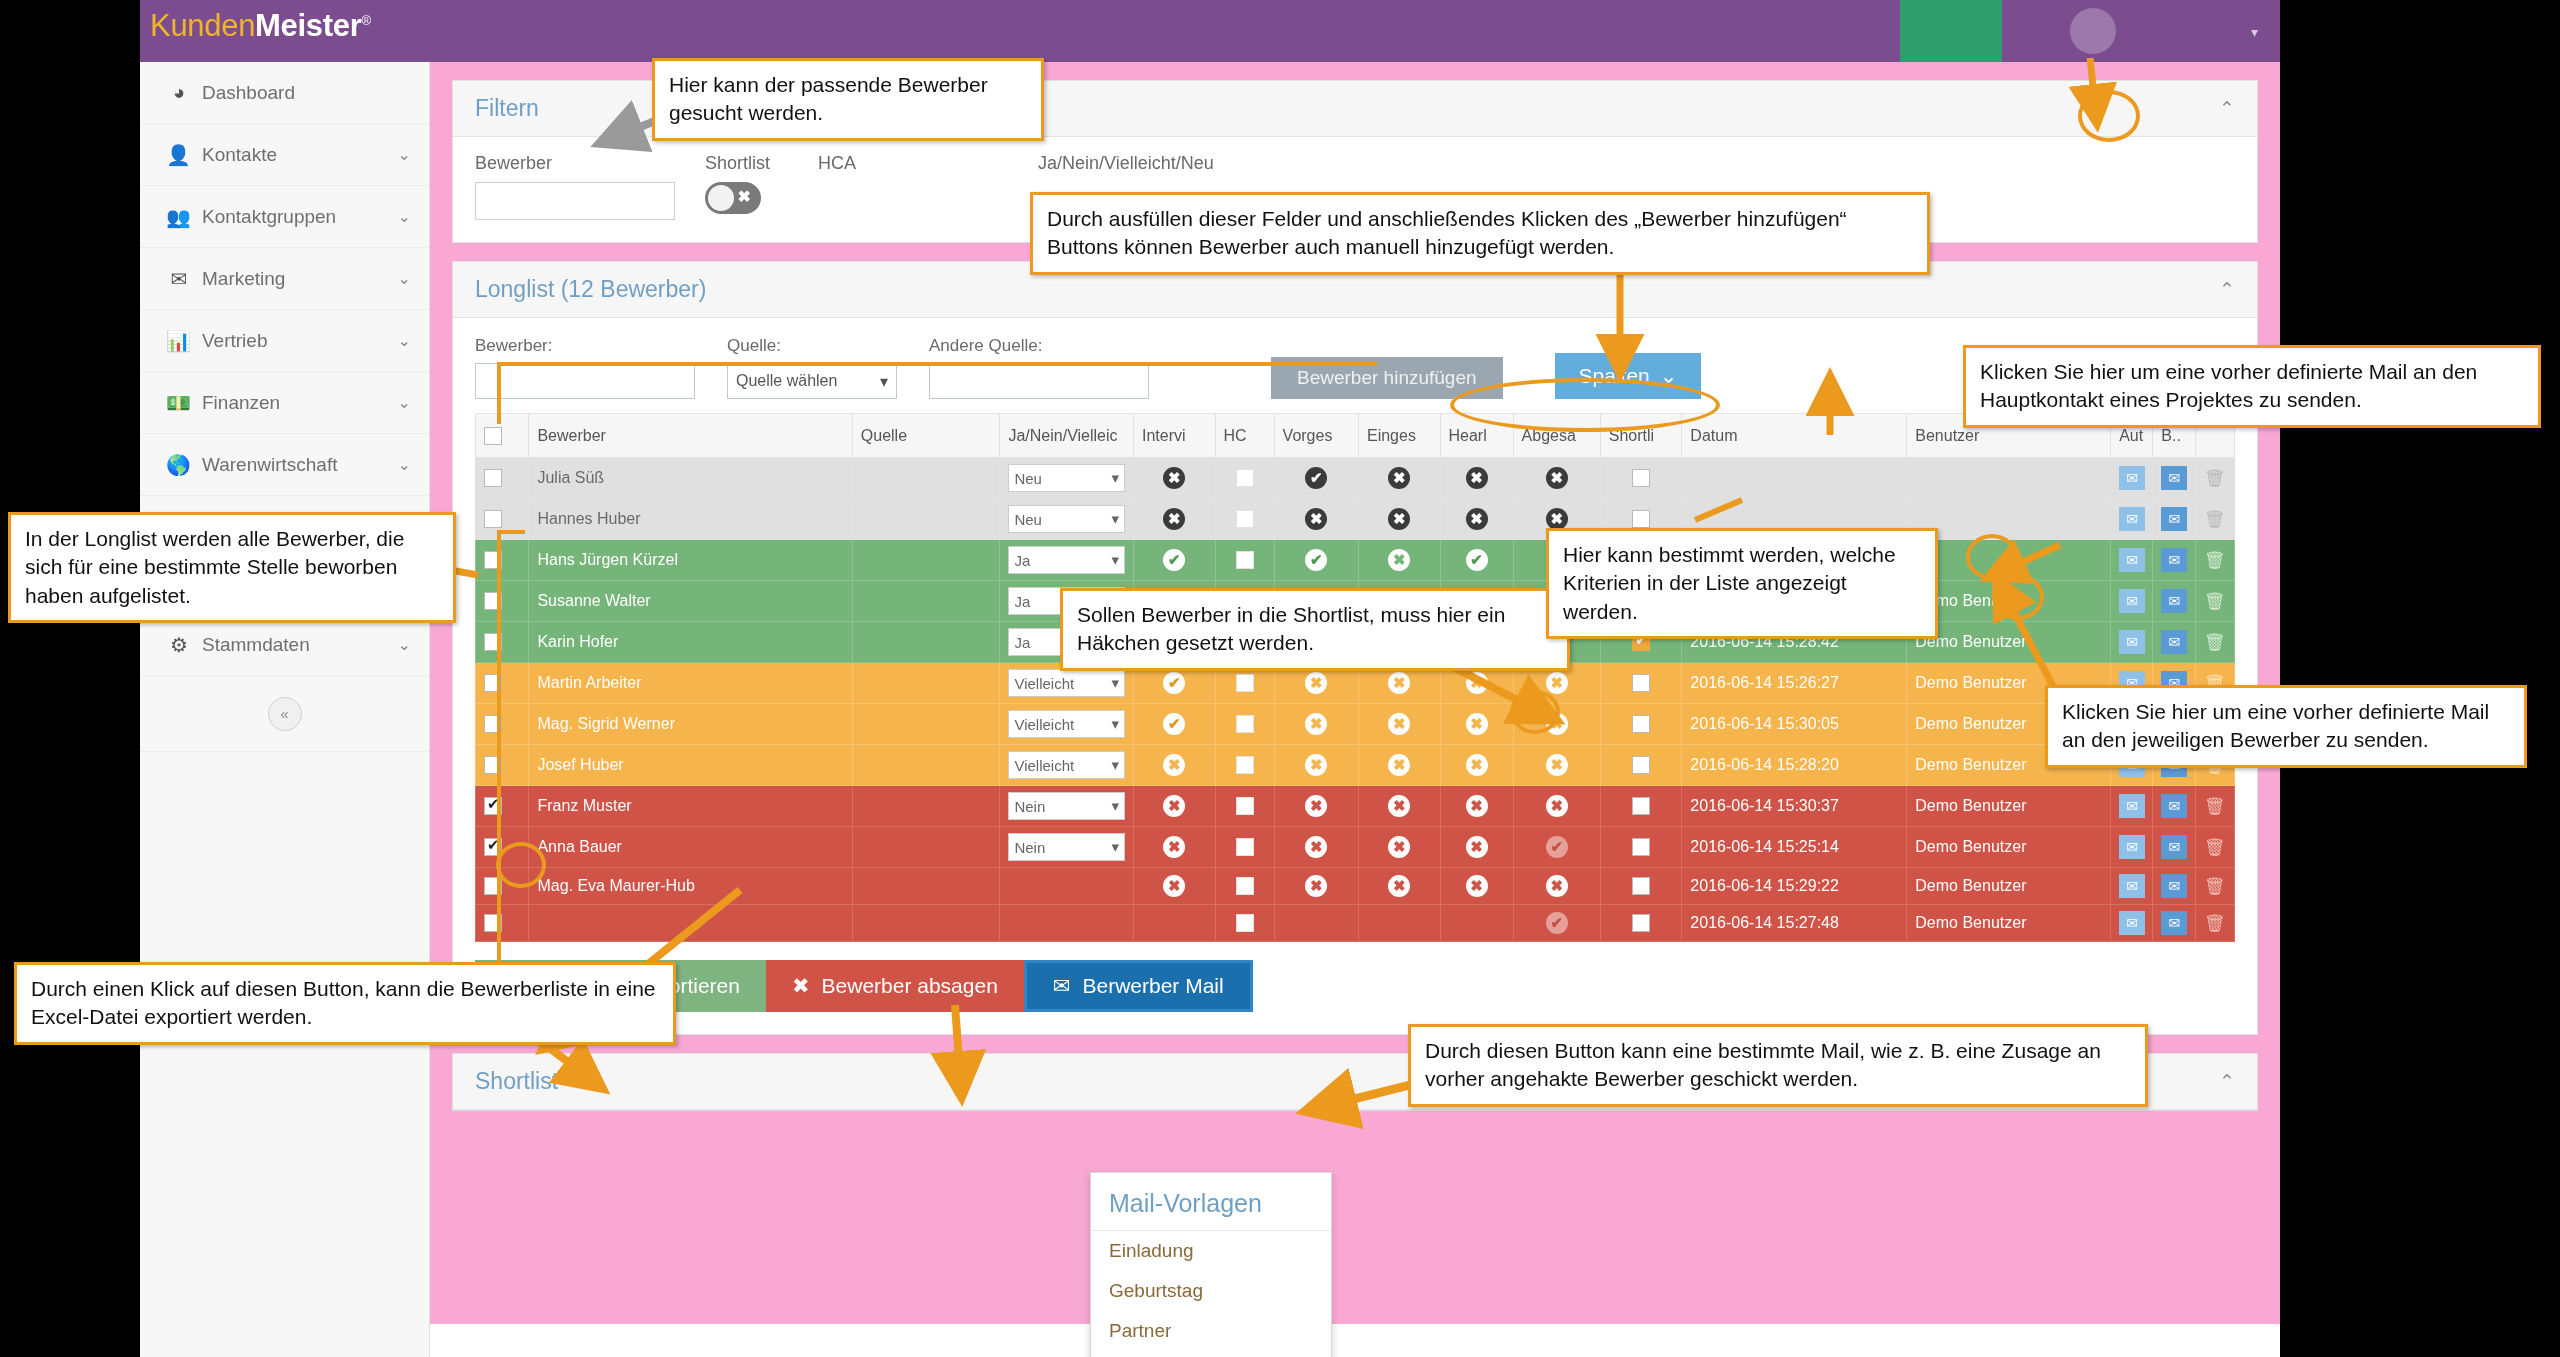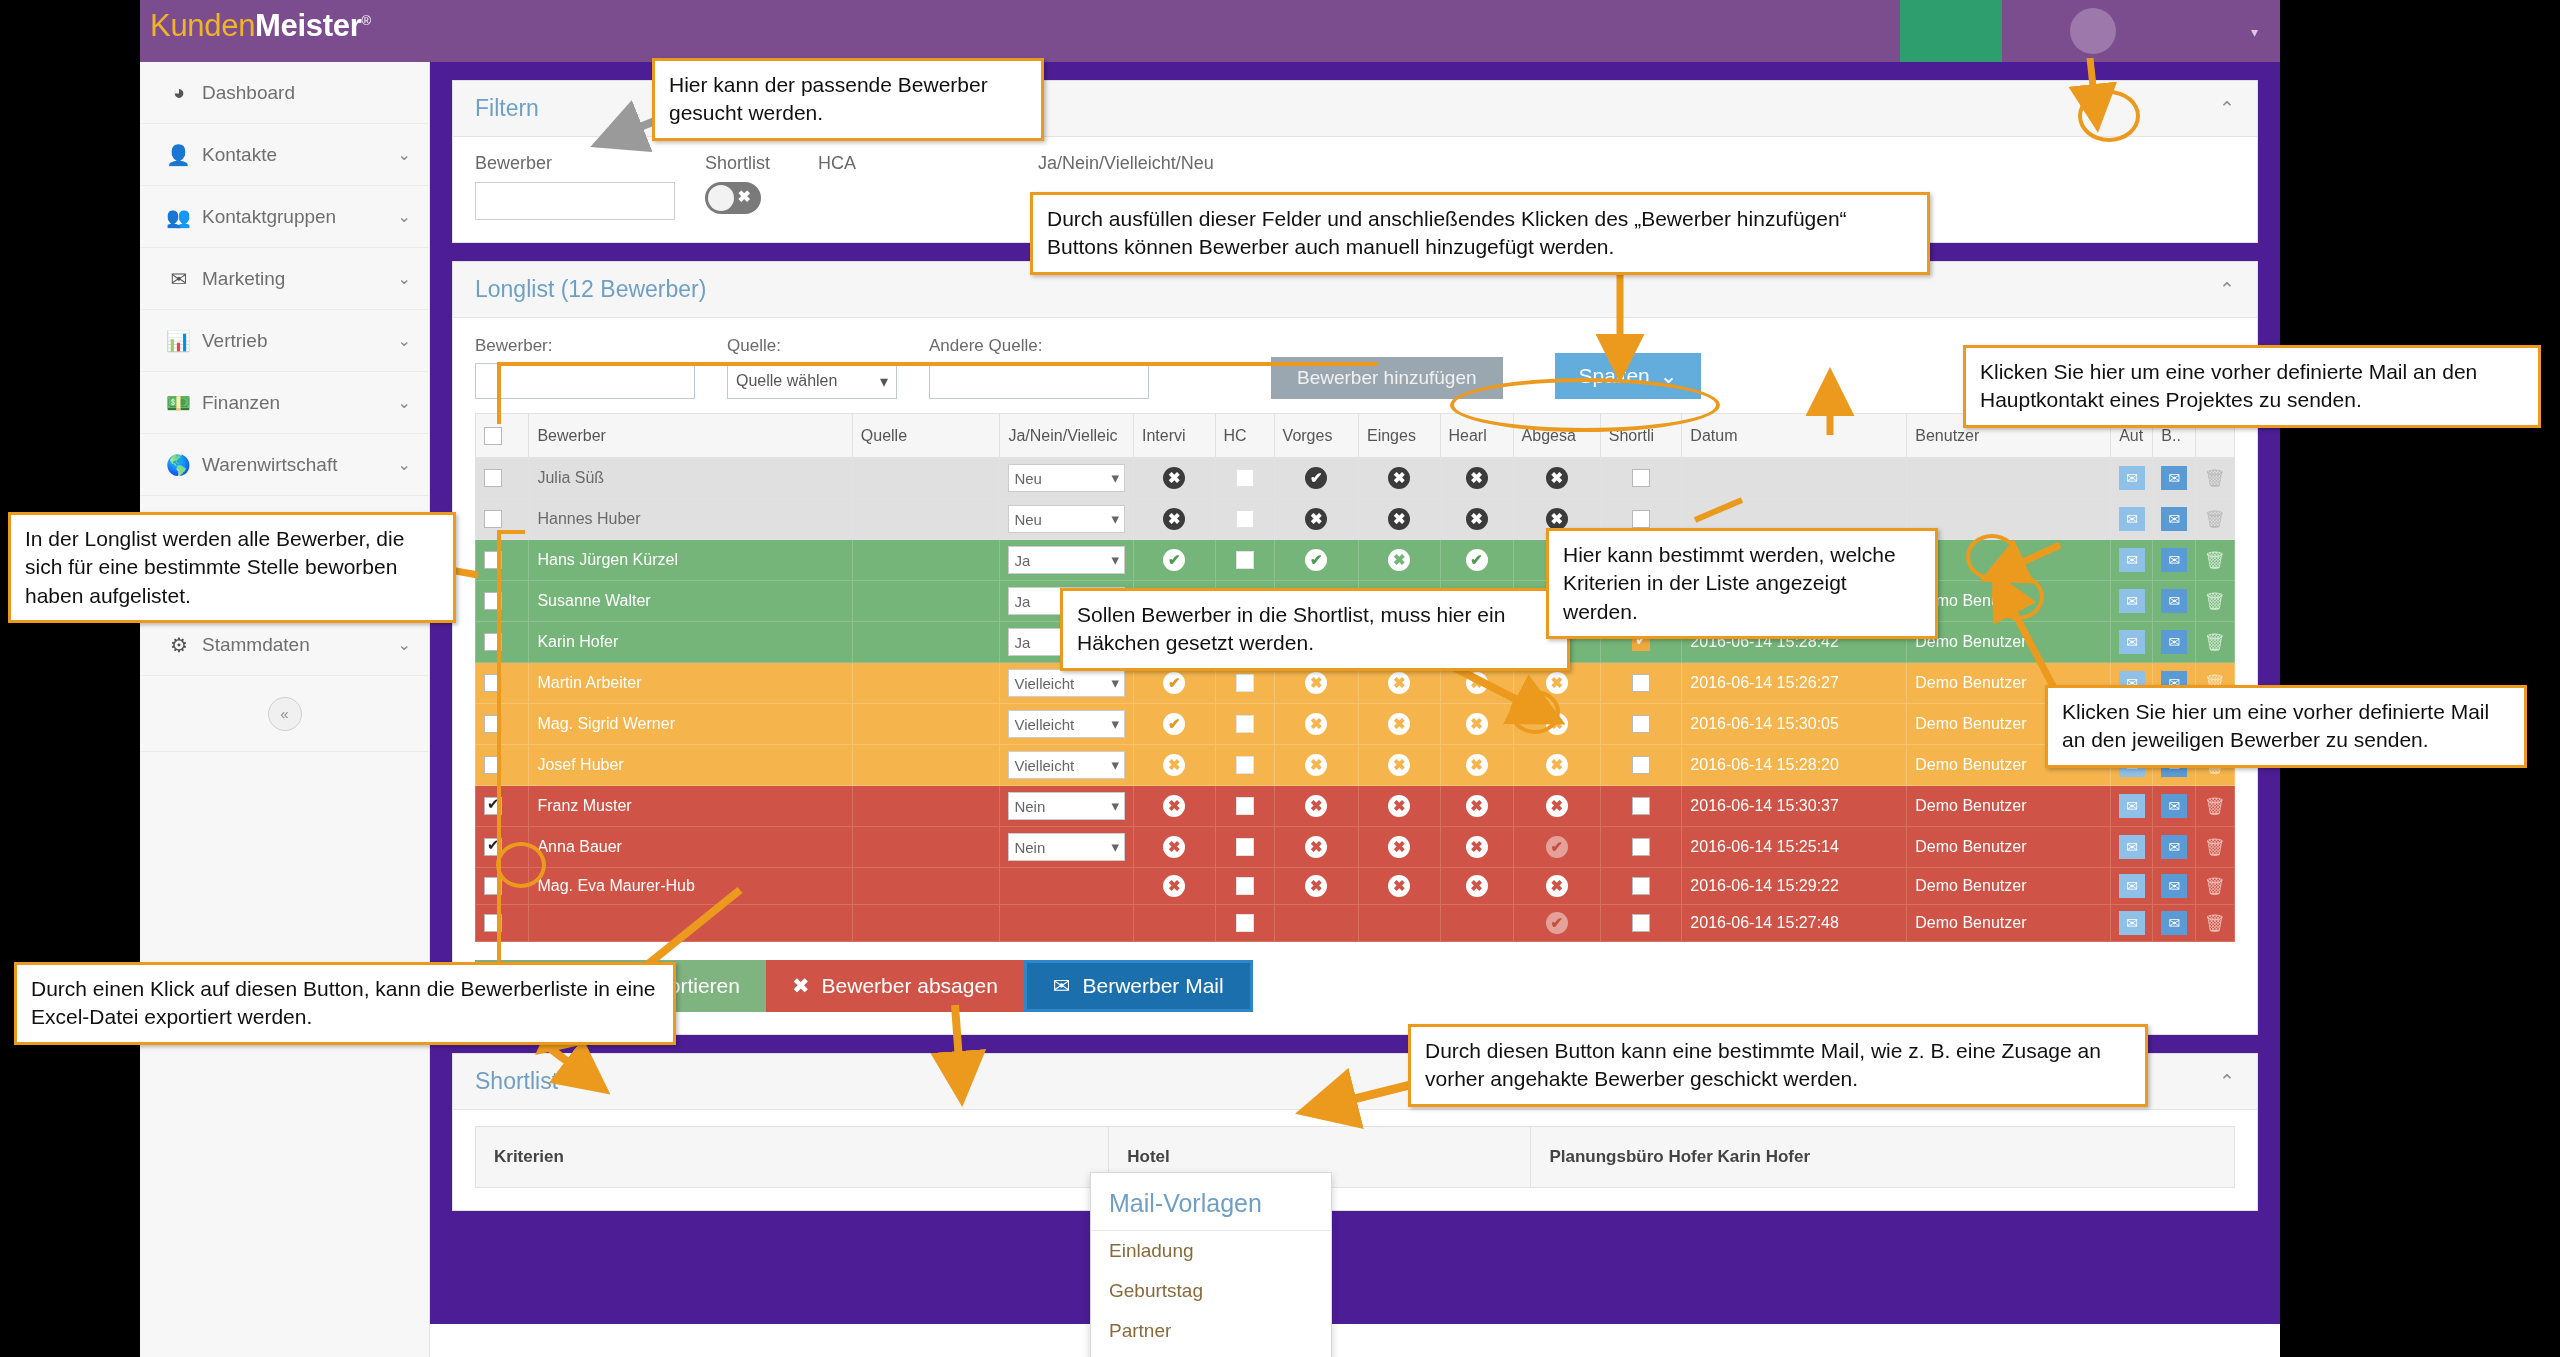--- a/index.html
+++ b/index.html
@@ -64,21 +64,21 @@
     border-bottom: 1px solid #ececec;
   }
   .collapse-btn {
     width: 34px; height: 34px; border-radius: 50%;
     border: 1px solid #cfcfcf; background:#f0f0f0; color:#8a8a8a;
     display:flex;align-items:center;justify-content:center; font-size:15px;
   }
 
   
   .main { position:absolute; left: 290px; top:62px; width: 1850px; height: 1262px;
-          background:#4c1d95; padding: 18px 22px; }
+          background:#f9a8d4; padding: 18px 22px; }
 
   .panel { border:1px solid #e0e0e0; background:#fff; margin-bottom: 18px; }
   .panel-head {
     height: 56px; background:#f6f6f6; border-bottom: 1px solid #e3e3e3;
     display:flex; align-items:center; padding: 0 22px; justify-content: space-between;
   }
   .panel-title { color:#6f9fc4; font-size: 23px; }
   .panel-toggle { color:#8d8d8d; font-size: 19px; cursor:pointer; }
   .panel-body { padding: 16px 22px 22px 22px; }
 
@@ -647,36 +647,20 @@
             </button>
           </div>
         </div>
       </div>
 
       <div class="panel">
         <div class="panel-head">
           <span class="panel-title">Shortlist</span>
           <span class="panel-toggle">⌃</span>
         </div>
-        <div class="panel-body">
-          <table class="sl-table">
-            <colgroup>
-                <col style="width:36%">
-                <col style="width:24%">
-                <col style="width:40%">
-              </colgroup>
-            <tbody>
-                <tr>
-              <th>Kriterien</th>
-              <th>Hotel</th>
-              <th>Planungsbüro Hofer Karin Hofer</th>
-            </tr>
-          </tbody>
-            </table>
-        </div>
       </div>
 
     </div>
   </div>
 
   <div class="maildrop">
     <div class="maildrop-head">Mail-Vorlagen</div>
     <div class="maildrop-item">Einladung</div>
     <div class="maildrop-item">Geburtstag</div>
     <div class="maildrop-item">Partner</div>

